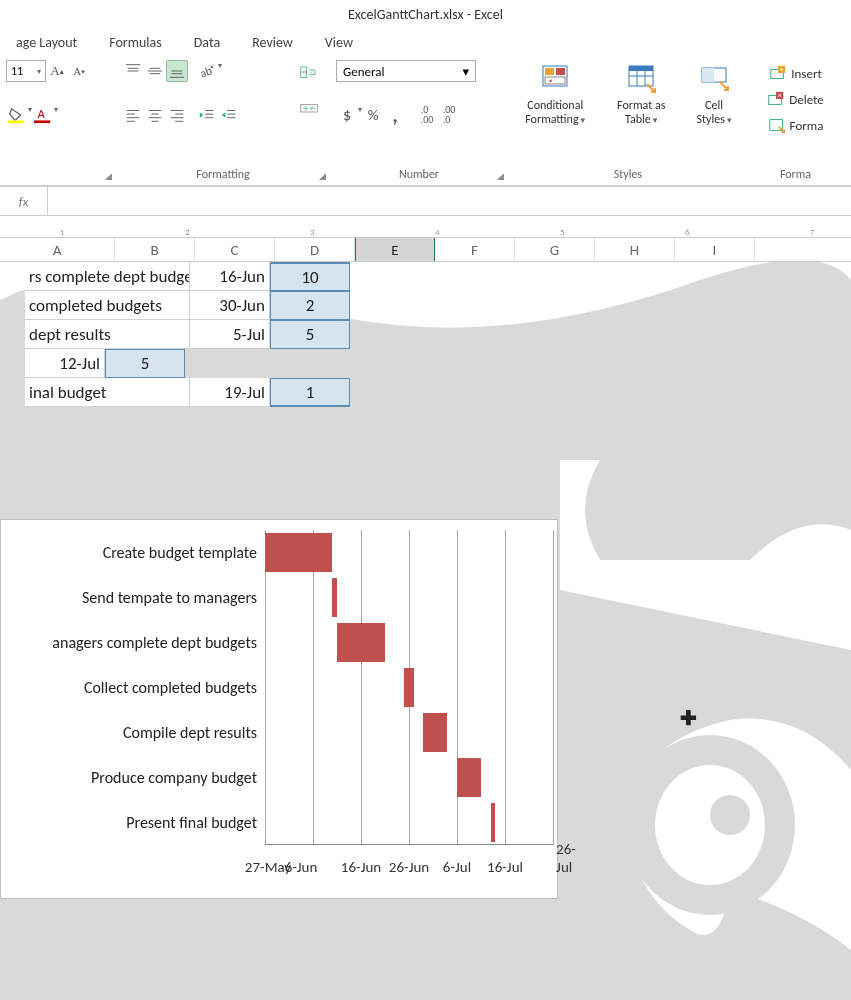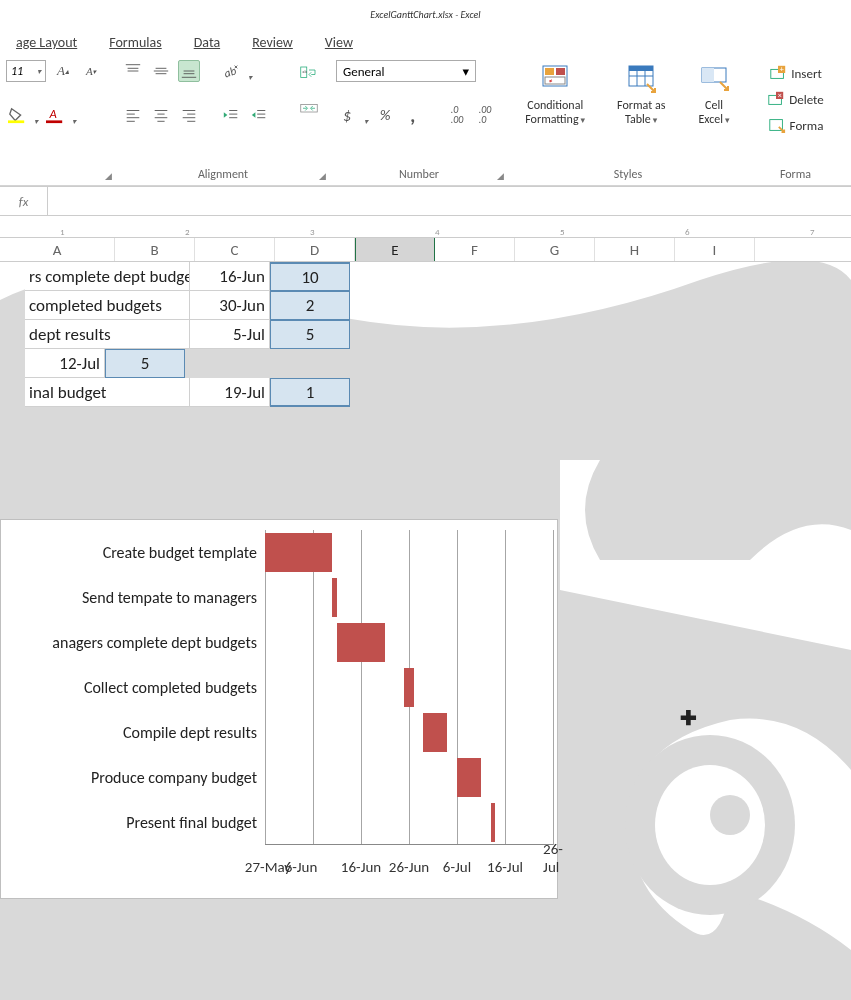--- a/index.html
+++ b/index.html
@@ -1,32 +1,32 @@
 <!DOCTYPE html>
 <html><head>
 <meta charset="utf-8">
 <style>
   * { box-sizing: border-box; margin: 0; padding: 0; font-family: "Segoe UI", Calibri, Arial, sans-serif; }
   body { width: 851px; height: 1000px; background: #fff; position: relative; overflow: hidden; font-size: 13px; }
 
   
-  .title-bar { height: 28px; background: #fff; display: flex; align-items: center; justify-content: center; font-size: 10px; color: #333; font-style: italic; }
-
-  
-  .tabs { height: 28px; display: flex; align-items: center; color: #444; padding-left: 0; text-decoration: underline; }
+  .title-bar { height: 28px; background: #fff; display: flex; align-items: center; justify-content: center; font-size: 14px; color: #333; }
+
+  
+  .tabs { height: 28px; display: flex; align-items: center; color: #444; padding-left: 0; }
   .tabs span { padding: 0 16px; font-size: 14px; }
 
   
   .ribbon { height: 130px; background: #fff; display: flex; border-bottom: 1px solid #d4d4d4; }
   .group { border-right: none; display: flex; flex-direction: column; justify-content: space-between; padding: 4px 6px 2px; position: relative;}
   .group-body { flex: 1; display: flex; flex-direction: column; justify-content: flex-start; gap: 8px;}
   .group-label { text-align: center; font-size: 12px; color: #666; height: 18px; display:flex; align-items:center; justify-content:center; gap:6px; }
   .launcher { font-size: 9px; color:#888; position:absolute; right:4px; bottom:4px; }
 
-  .btn-row { display: flex; gap: 6px; align-items:flex-end;font-style:italic; }
+  .btn-row { display: flex; align-items:flex-start; }
   .icon-btn { width: 22px; height: 22px; display:flex; align-items:center; justify-content:center; border:1px solid transparent; border-radius:2px; font-size:13px; color:#555;}
   .icon-btn.active { background:#c8e6d0; border-color:#8fbf9e;}
   .big-btn { display:flex; flex-direction:column; align-items:center; gap:4px; padding:2px 6px; font-size:12px; color:#333; line-height:1.2; text-align:center;}
   .big-btn svg { width:32px; height:32px;}
   .dropdown-caret::after{ content:" ▾"; font-size:9px; color:#666;}
 
   
   .font-group .combo { width:40px; height:22px; border:1px solid #ababab; display:flex; align-items:center; justify-content:space-between; padding:0 4px; font-size:12px;}
   .combo .caret { font-size:8px; color:#666;}
 
@@ -222,21 +222,21 @@
         </div>
        <div class="icon-btn">
           <svg class="svgicon" viewBox="0 0 24 20">
             <rect x="1" y="4" width="22" height="10" fill="none" stroke="#888"></rect>
             <path d="M4 9 H9 M7 6 L10 9 L7 12" fill="none" stroke="#2a7"></path>
             <path d="M20 9 H15 M17 6 L14 9 L17 12" fill="none" stroke="#2a7"></path>
           </svg>
         </div>
     </div>
     <div class="group-label">
-        <span>Alignment</span>
+        <span>Formatting</span>
         <span class="launcher">◢</span>
       </div>
   </div>
 
   <div class="group" style="width:178px;">
     <div class="group-body">
       <div class="number-combo">
         <span>General</span>
         <span class="caret">▾</span>
       </div>
@@ -282,21 +282,21 @@
             <path d="M22 22 L30 30 M26 30 L30 30 L30 26" stroke="#e8a33d" stroke-width="2" fill="none"></path>
           </svg>
         <span class="dropdown-caret" style="max-width:70px;">Format as Table</span>
       </div>
       <div class="big-btn">
         <svg viewBox="0 0 32 32">
             <rect x="4" y="6" width="24" height="14" fill="#fff" stroke="#3a7abd"></rect>
             <rect x="4" y="6" width="12" height="14" fill="#d9e7f5"></rect>
             <path d="M22 20 L30 28 M26 28 L30 28 L30 24" stroke="#e8a33d" stroke-width="2" fill="none"></path>
           </svg>
-        <span class="dropdown-caret" style="max-width:50px;">Cell Excel</span>
+        <span class="dropdown-caret" style="max-width:50px;">Cell Styles</span>
       </div>
     </div>
     <div class="group-label">
         <span>Styles</span>
       </div>
   </div>
 
   <div class="group cells-group" style="width:95px;">
     <div class="group-body" style="gap:4px;">
       <div>
@@ -402,21 +402,21 @@
       <div class="chart-bar" style="top: 273.375px; height: 38.25px; left: 225.6px; width: 4.8px;"></div>
     </div>
   <div id="chart-cats"></div>
   <div id="chart-xaxis"></div>
 <div class="chart-x-label" style="left: 267px;">27-May</div>
     <div class="chart-x-label" style="left: 300px;">6-Jun</div>
     <div class="chart-x-label" style="left: 360px;">16-Jun</div>
     <div class="chart-x-label" style="left: 408px;">26-Jun</div>
     <div class="chart-x-label" style="left: 456px;">6-Jul</div>
     <div class="chart-x-label" style="left: 504px;">16-Jul</div>
-    <div class="chart-x-label" style="left: 552px;">26-Jul</div>
+    <div class="chart-x-label" style="left: 565px;">26-Jul</div>
     <div class="chart-cat-label" style="top: 22.5px;">Create budget template</div>
     <div class="chart-cat-label" style="top: 67.5px;">Send tempate to managers</div>
     <div class="chart-cat-label" style="top: 112.5px;">anagers complete dept budgets</div>
     <div class="chart-cat-label" style="top: 157.5px;">Collect completed budgets</div>
     <div class="chart-cat-label" style="top: 202.5px;">Compile dept results</div>
     <div class="chart-cat-label" style="top: 247.5px;">Produce company budget</div>
     <div class="chart-cat-label" style="top: 292.5px;">Present final budget</div>
   </div>
 
 <div class="cursor-plus" style="left:680px; top:706px;">✚</div>

